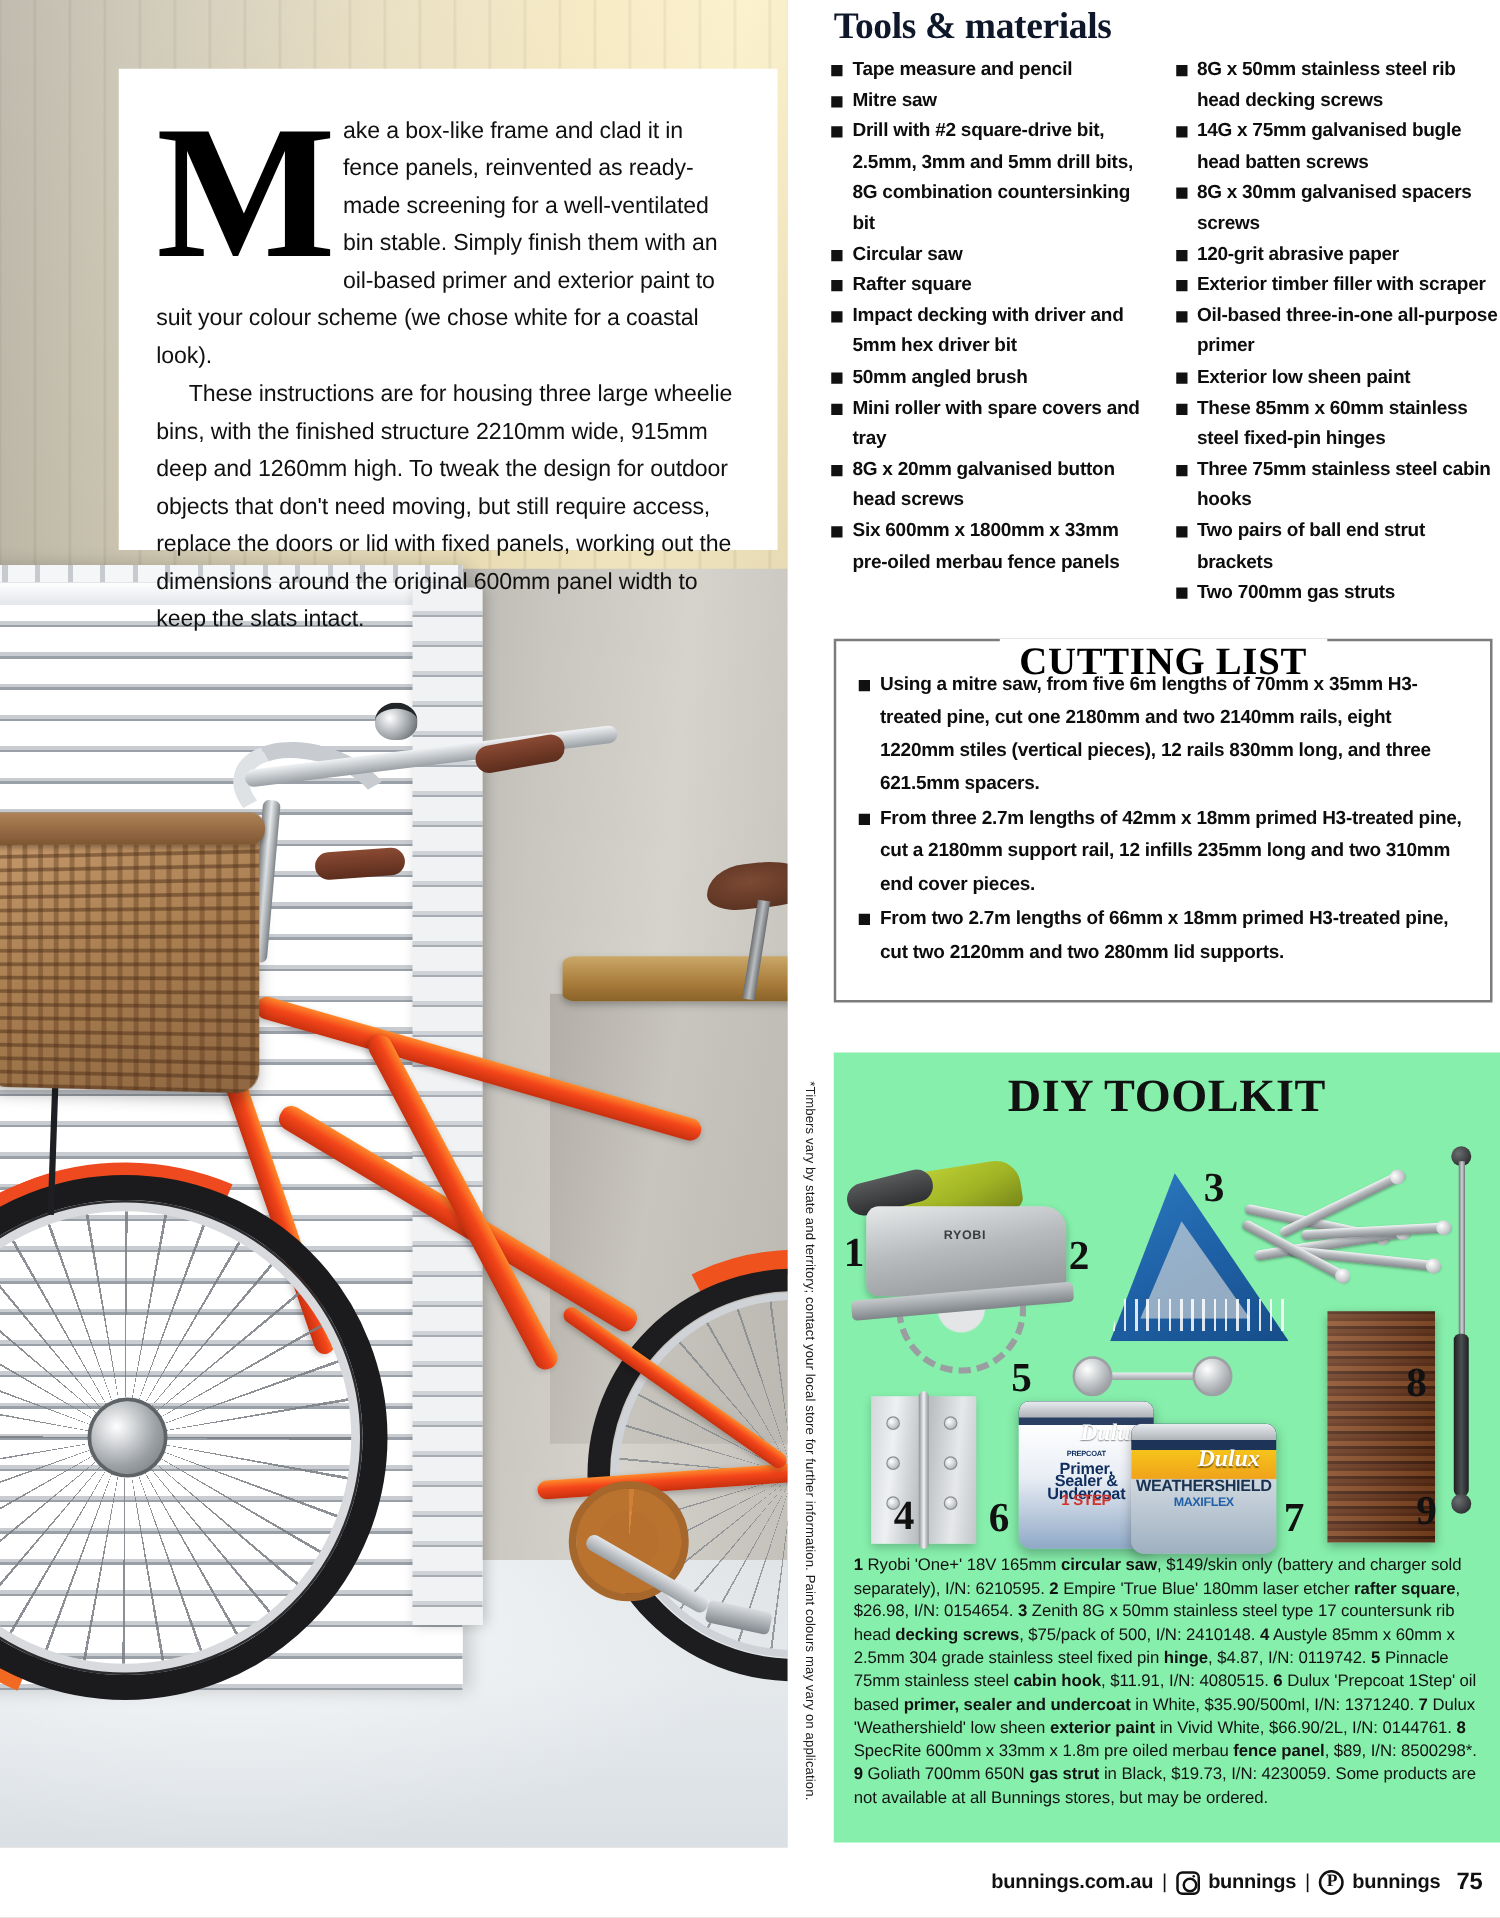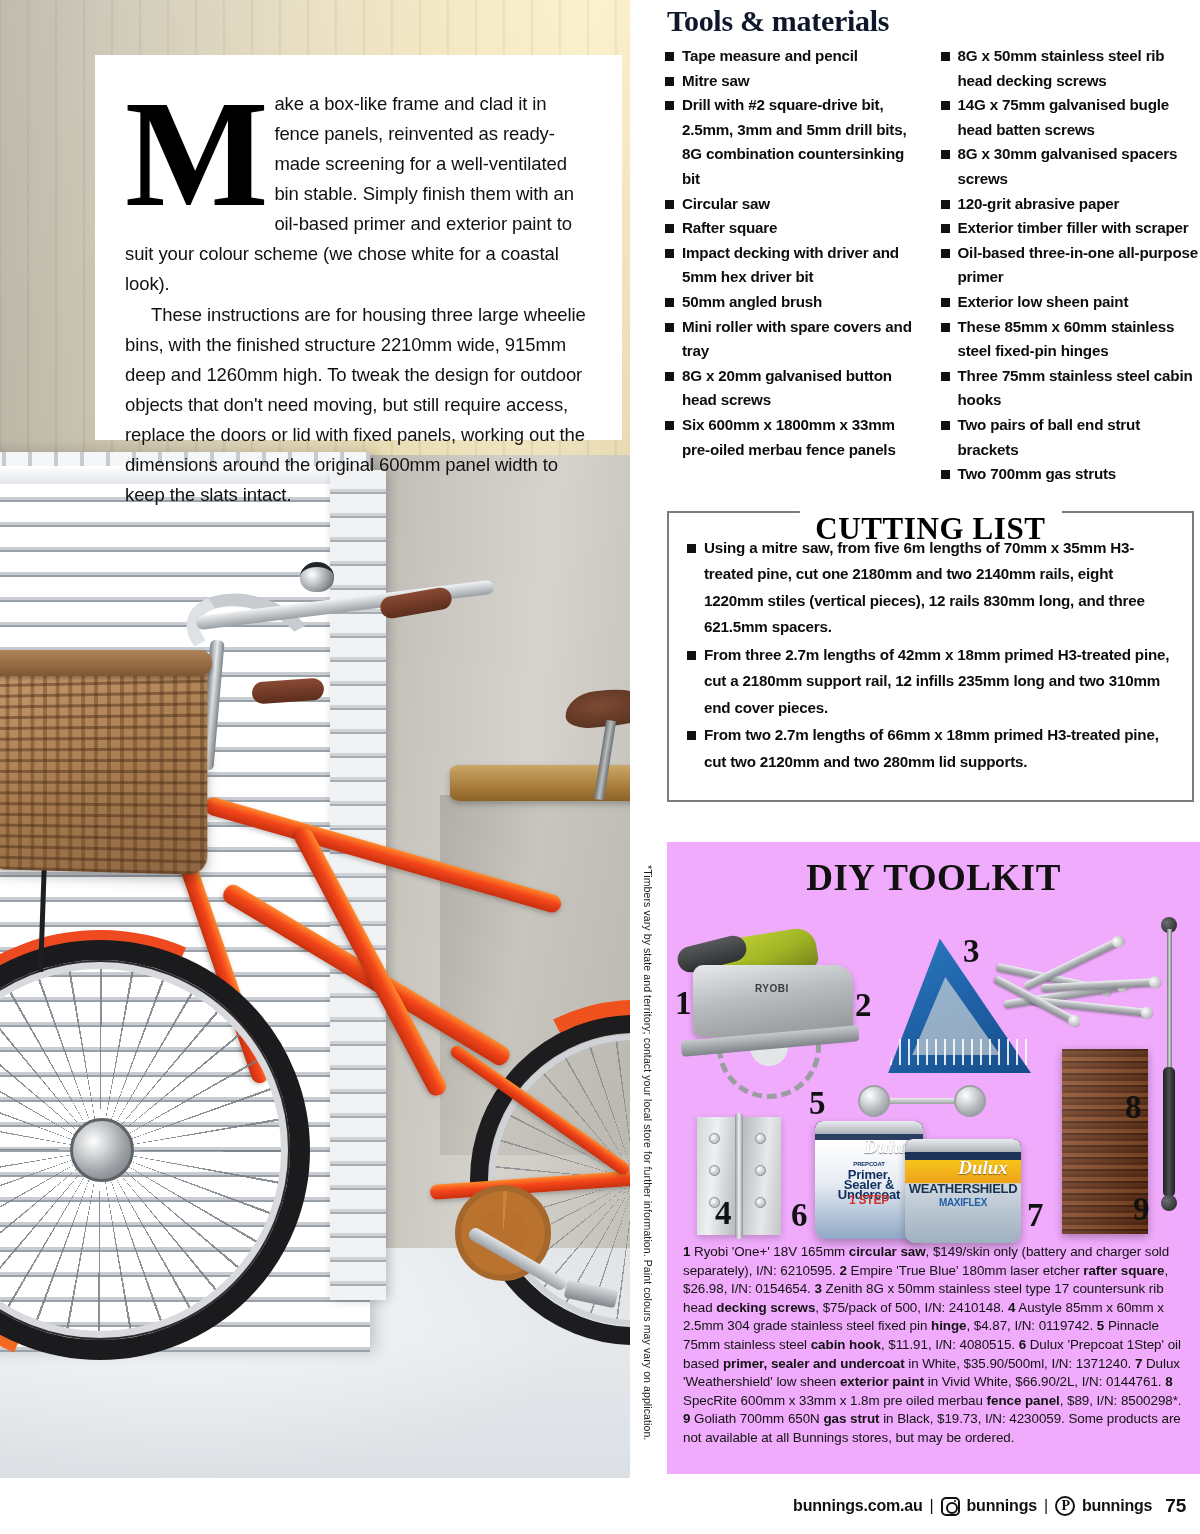--- a/index.html
+++ b/index.html
@@ -334,21 +334,21 @@
     padding-left: 19px;
     margin-bottom: 1px;
   }
   #cutting-box ul.sqlist li:before { top: 9px; }
 
   
   #toolkit {
     position: absolute;
     left: 4px; top: 842px;
     width: 533px; height: 632px;
-    background: #f0abfc;
+    background: #86efac;
     overflow: hidden;
   }
   #toolkit-title {
     text-align: center;
     font-family: "Liberation Serif", serif;
     font-size: 37px;
     font-weight: 700;
     letter-spacing: 0.5px;
     padding-top: 14px;
     color: #111;

